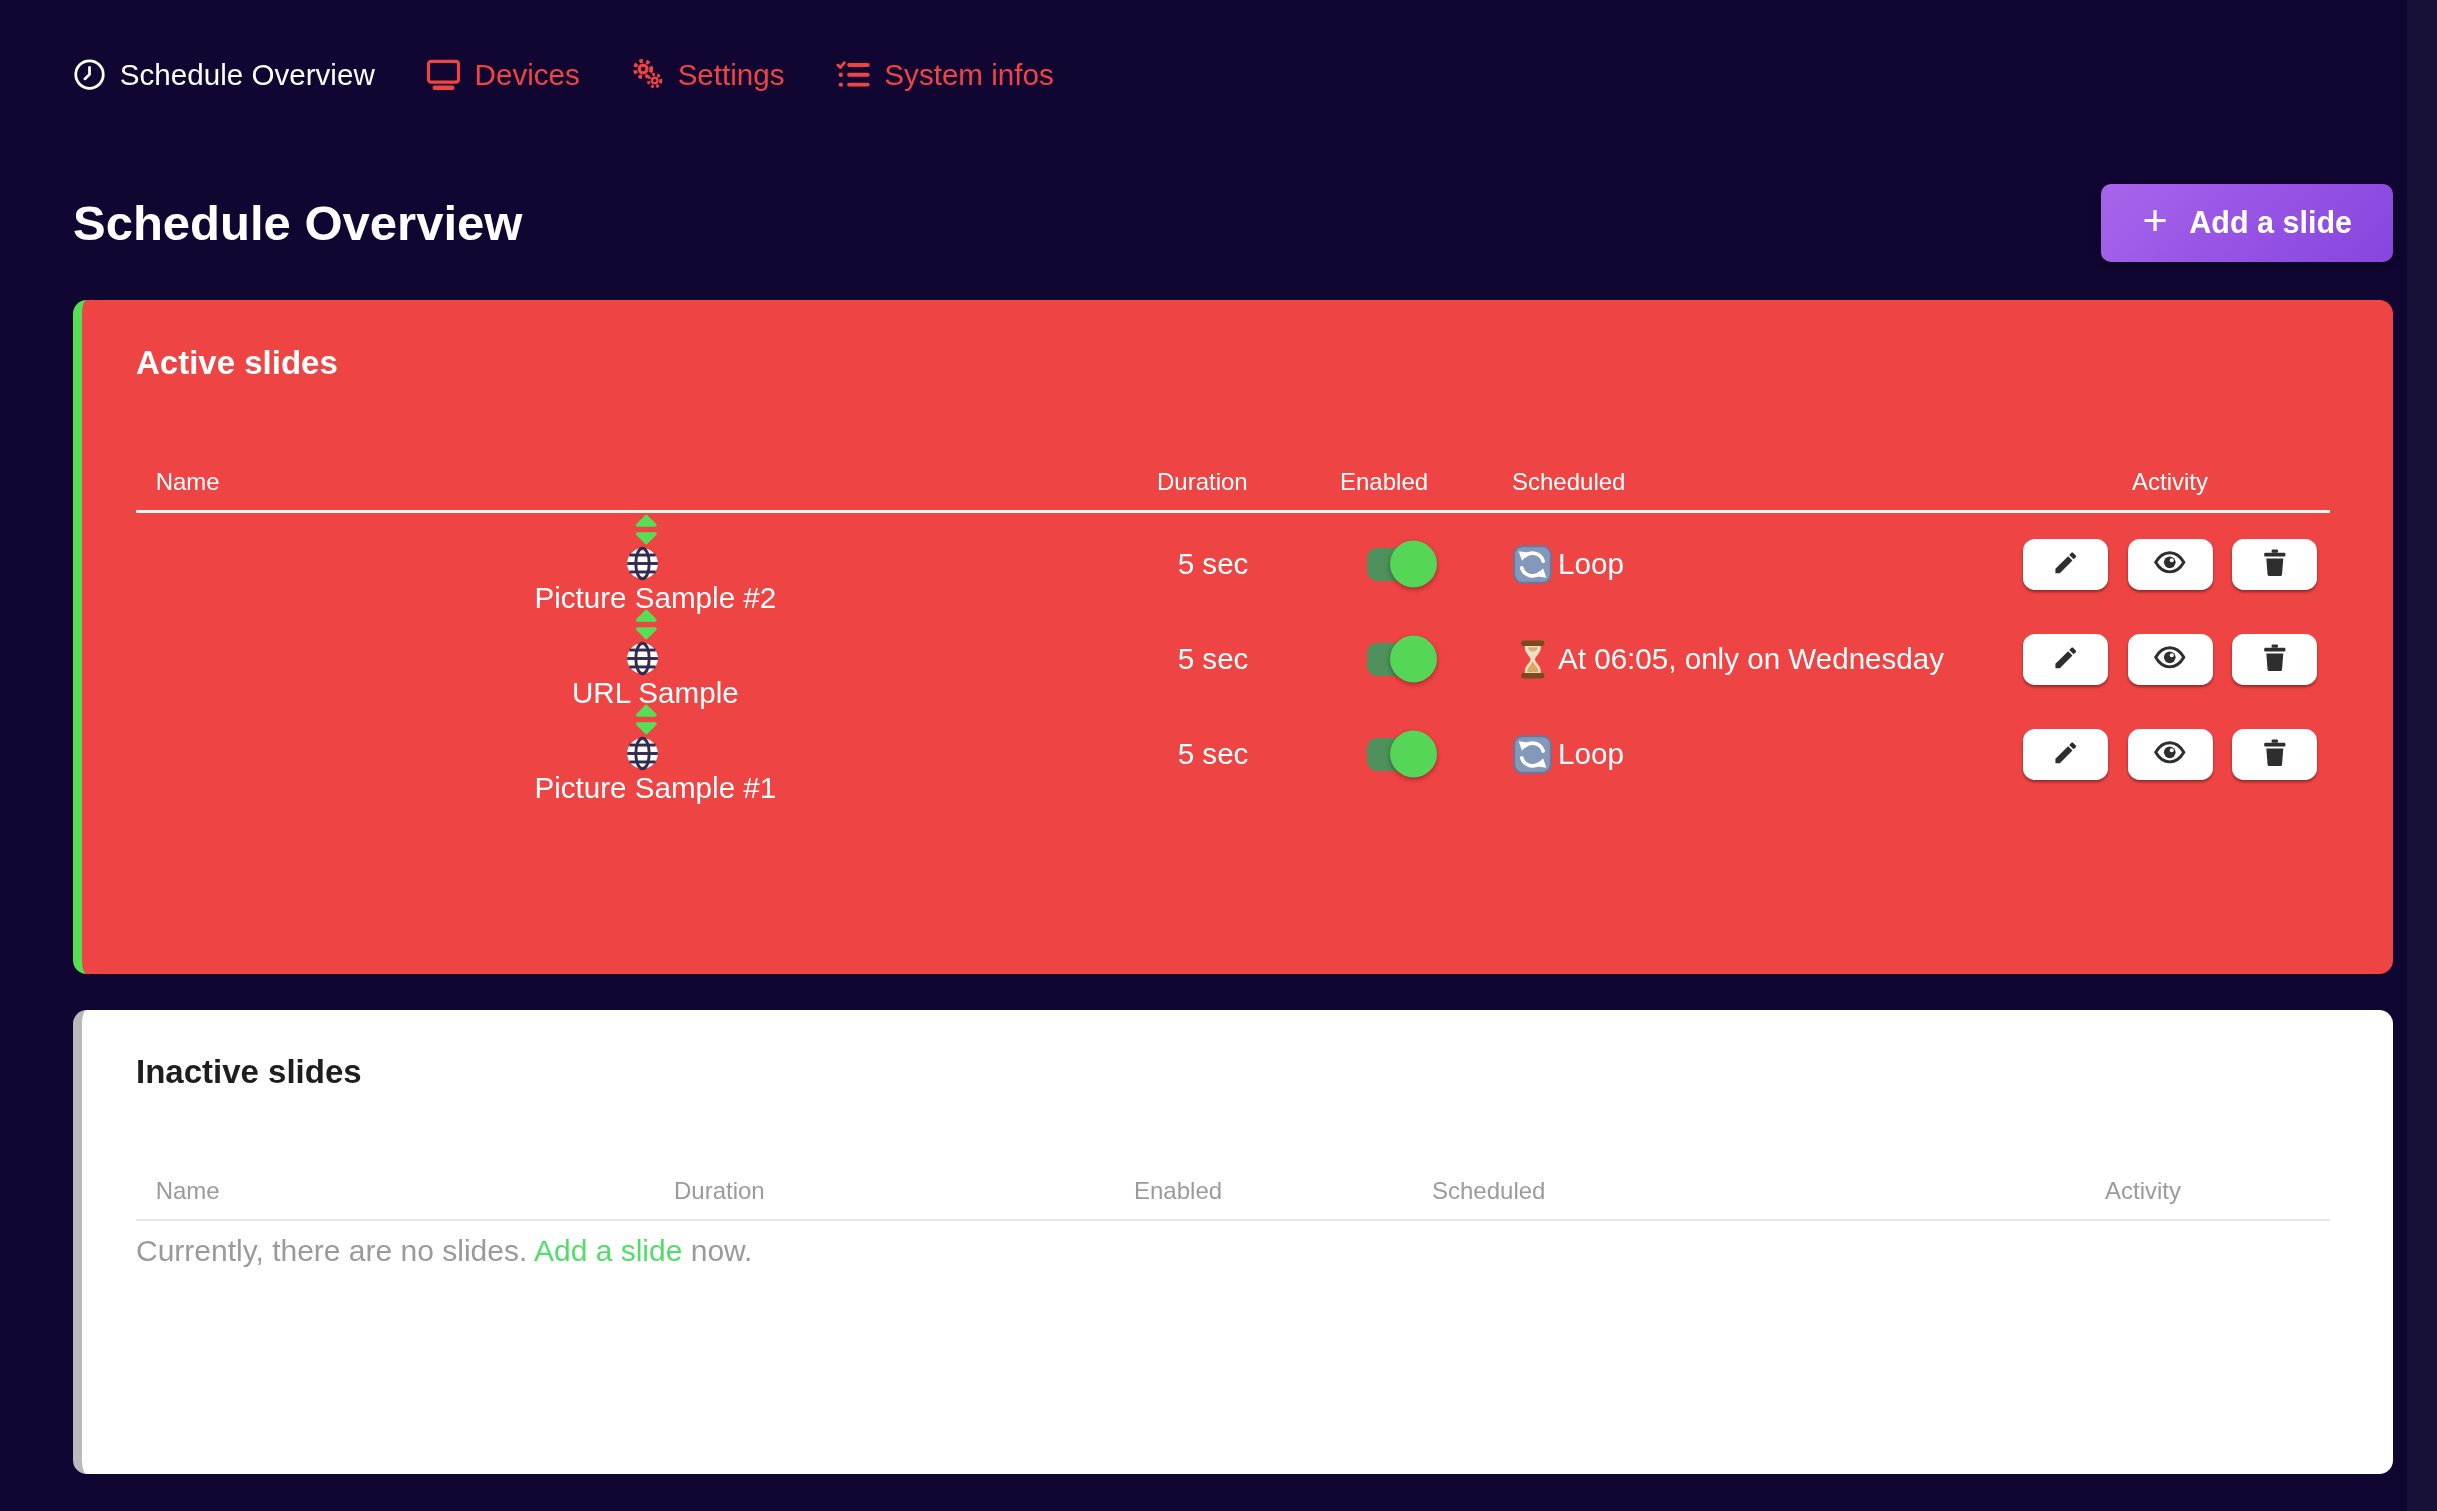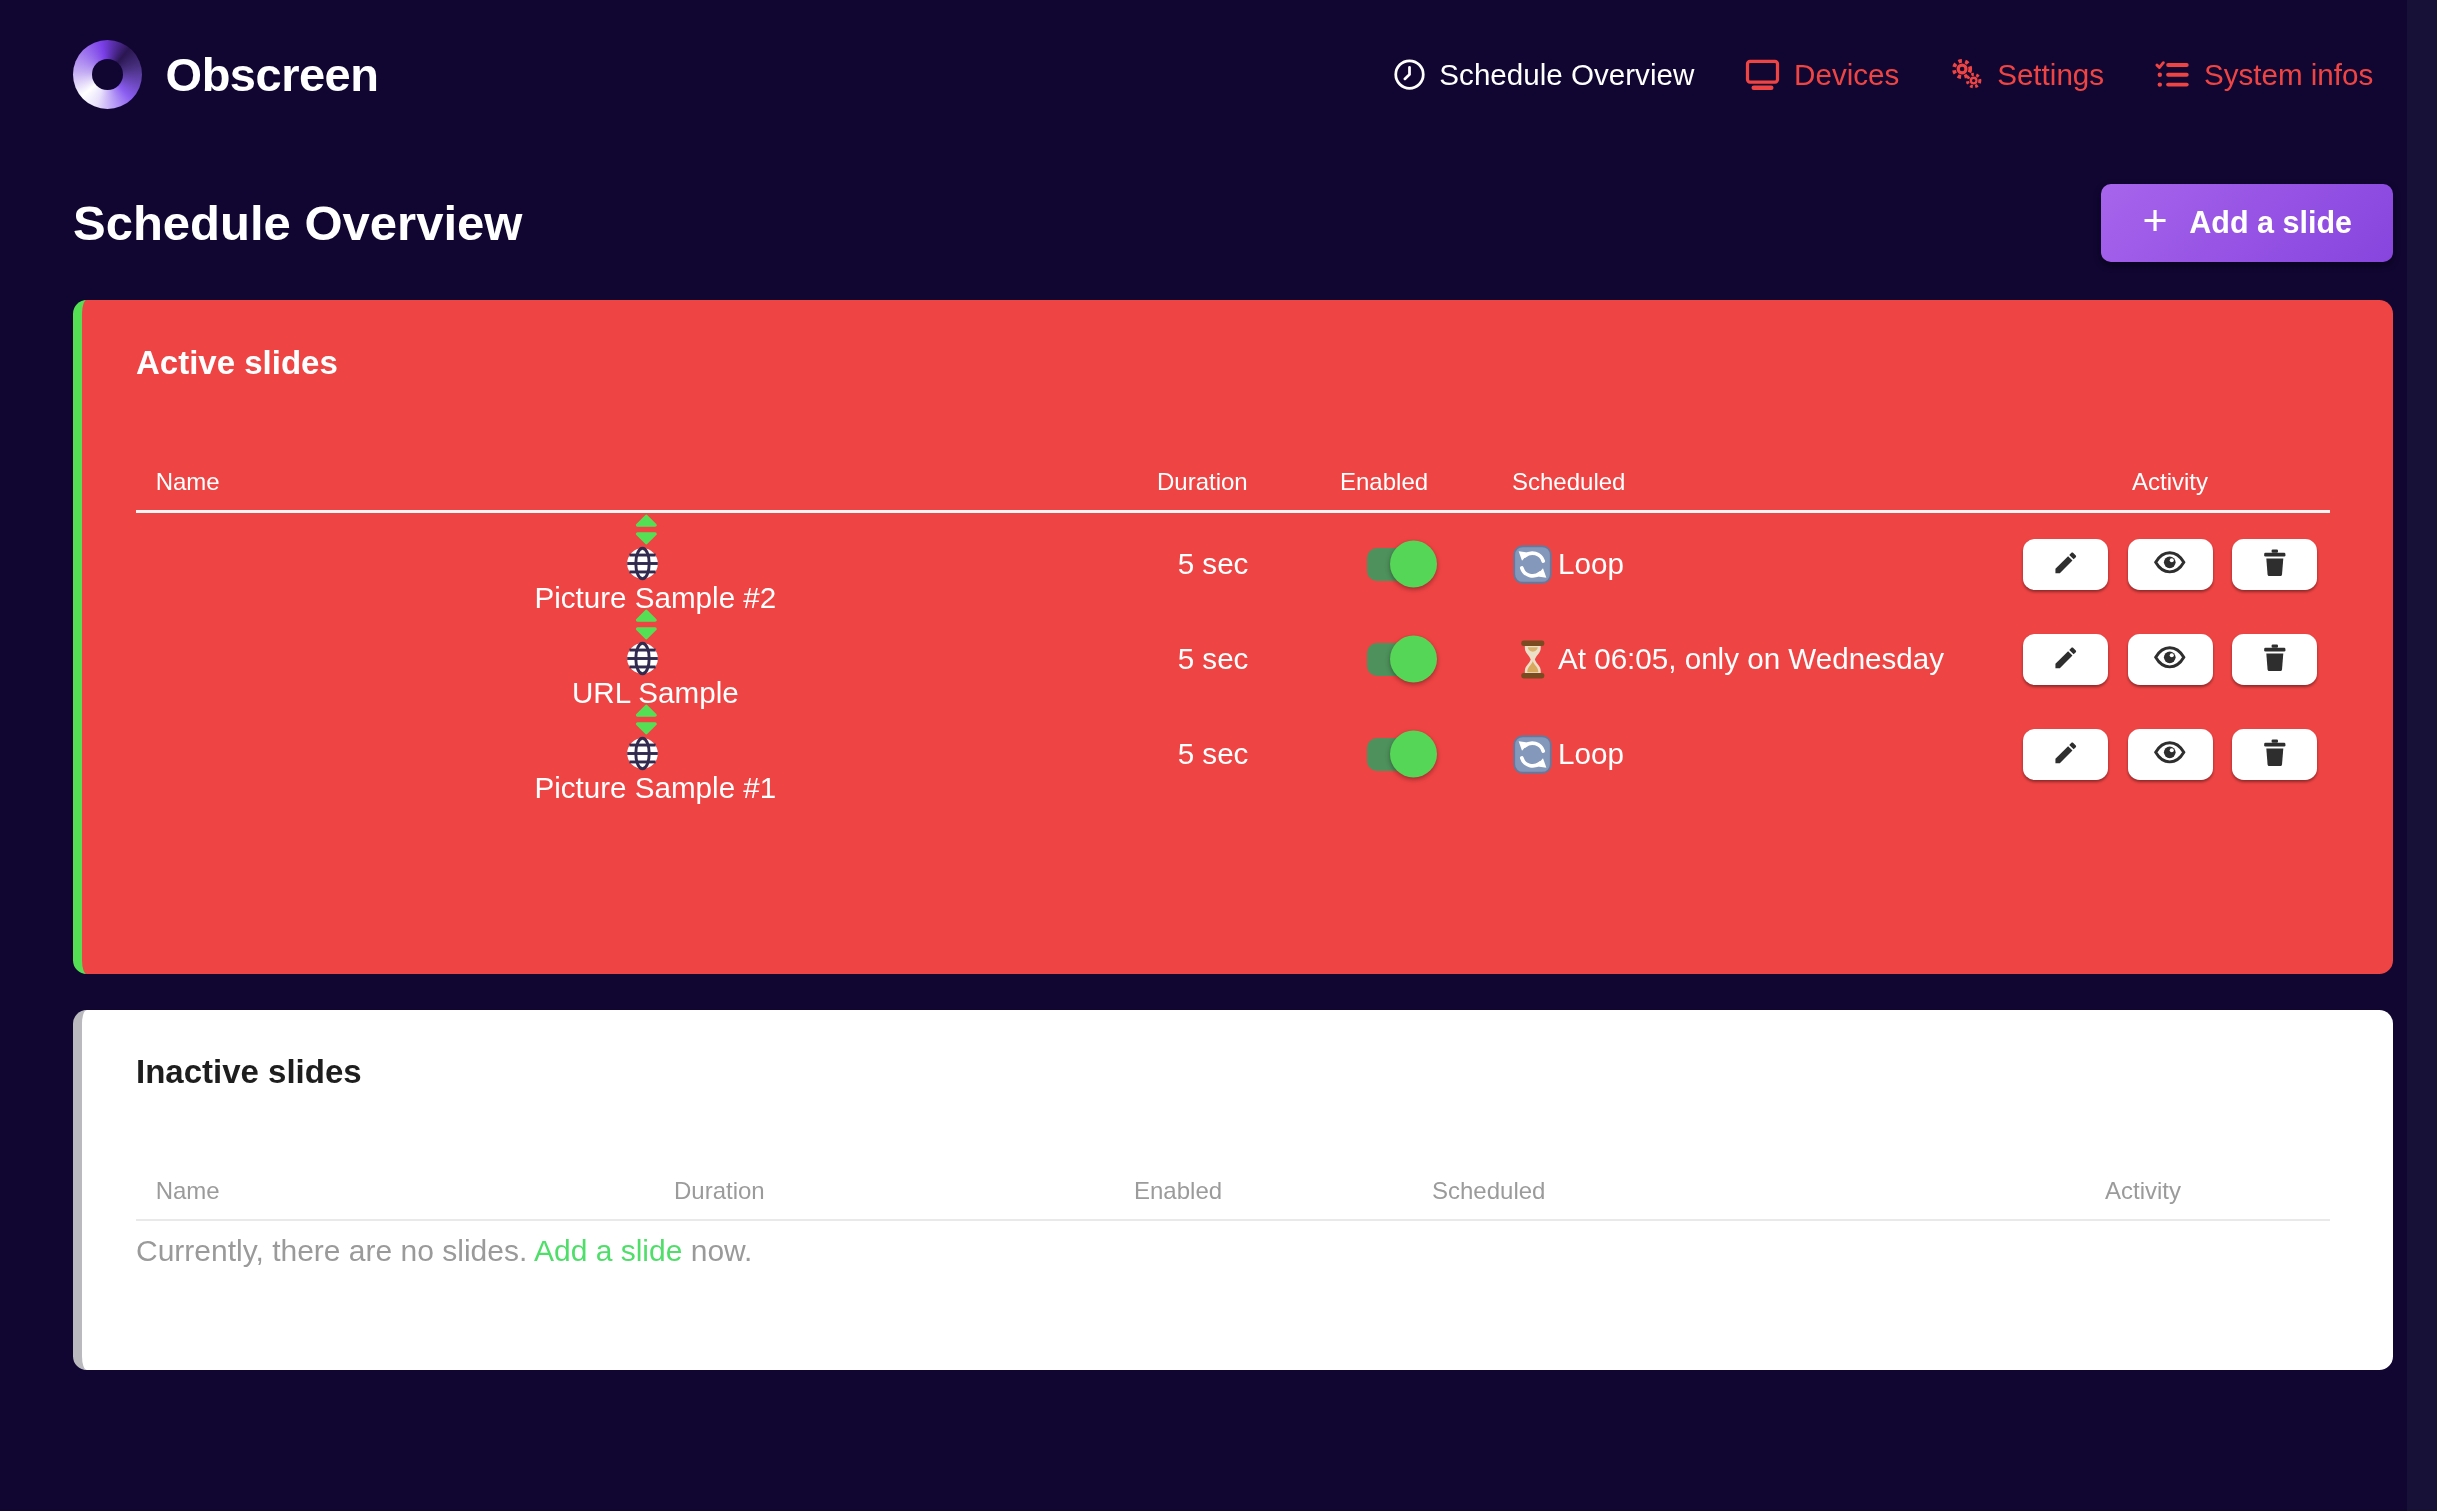--- a/index.html
+++ b/index.html
@@ -60,21 +60,21 @@
 
   
   .panel { border-radius: 13.8px; box-sizing: border-box; }
   .panel-active {
     margin-top: 38px; height: 674px;
     background: #ef4444;
     border-left: 9.9px solid #55df55;
     padding: 44px 63px 0 54px;
   }
   .panel-inactive {
-    margin-top: 36px; height: 360px;
+    margin-top: 36px; height: 464px;
     background: #ffffff;
     border-left: 9.9px solid #b9b9be;
     padding: 43px 63px 0 54px;
     color: #1e1e1e;
   }
   .panel-title { font-size: 33px; font-weight: bold; }
 
   
   .tbl { margin-top: 55px; }
   .thead {
@@ -131,26 +131,20 @@
   .empty-link { color: #50de6a; cursor: pointer; text-decoration: none; }
 </style>
 </head>
 <body>
 
 <div class="scroll-strip"></div>
 
 <div class="page">
 
   <header class="app-header">
-    <div class="brand">
-      <div class="logo">
-        <div class="logo-hole"></div>
-      </div>
-      <span class="brand-name">Obscreen</span>
-    </div>
 
     <nav class="nav">
       <a class="nav-item active">
         <span>
           <svg width="33" height="33" viewBox="0 0 24 24" fill="none" stroke="currentColor" stroke-width="2">
             <circle cx="12" cy="12" r="10"></circle>
             <path d="M12 6.8V12l-3.4 3.2" stroke-linecap="round"></path>
           </svg>
         </span>
         <span>Schedule Overview</span>

